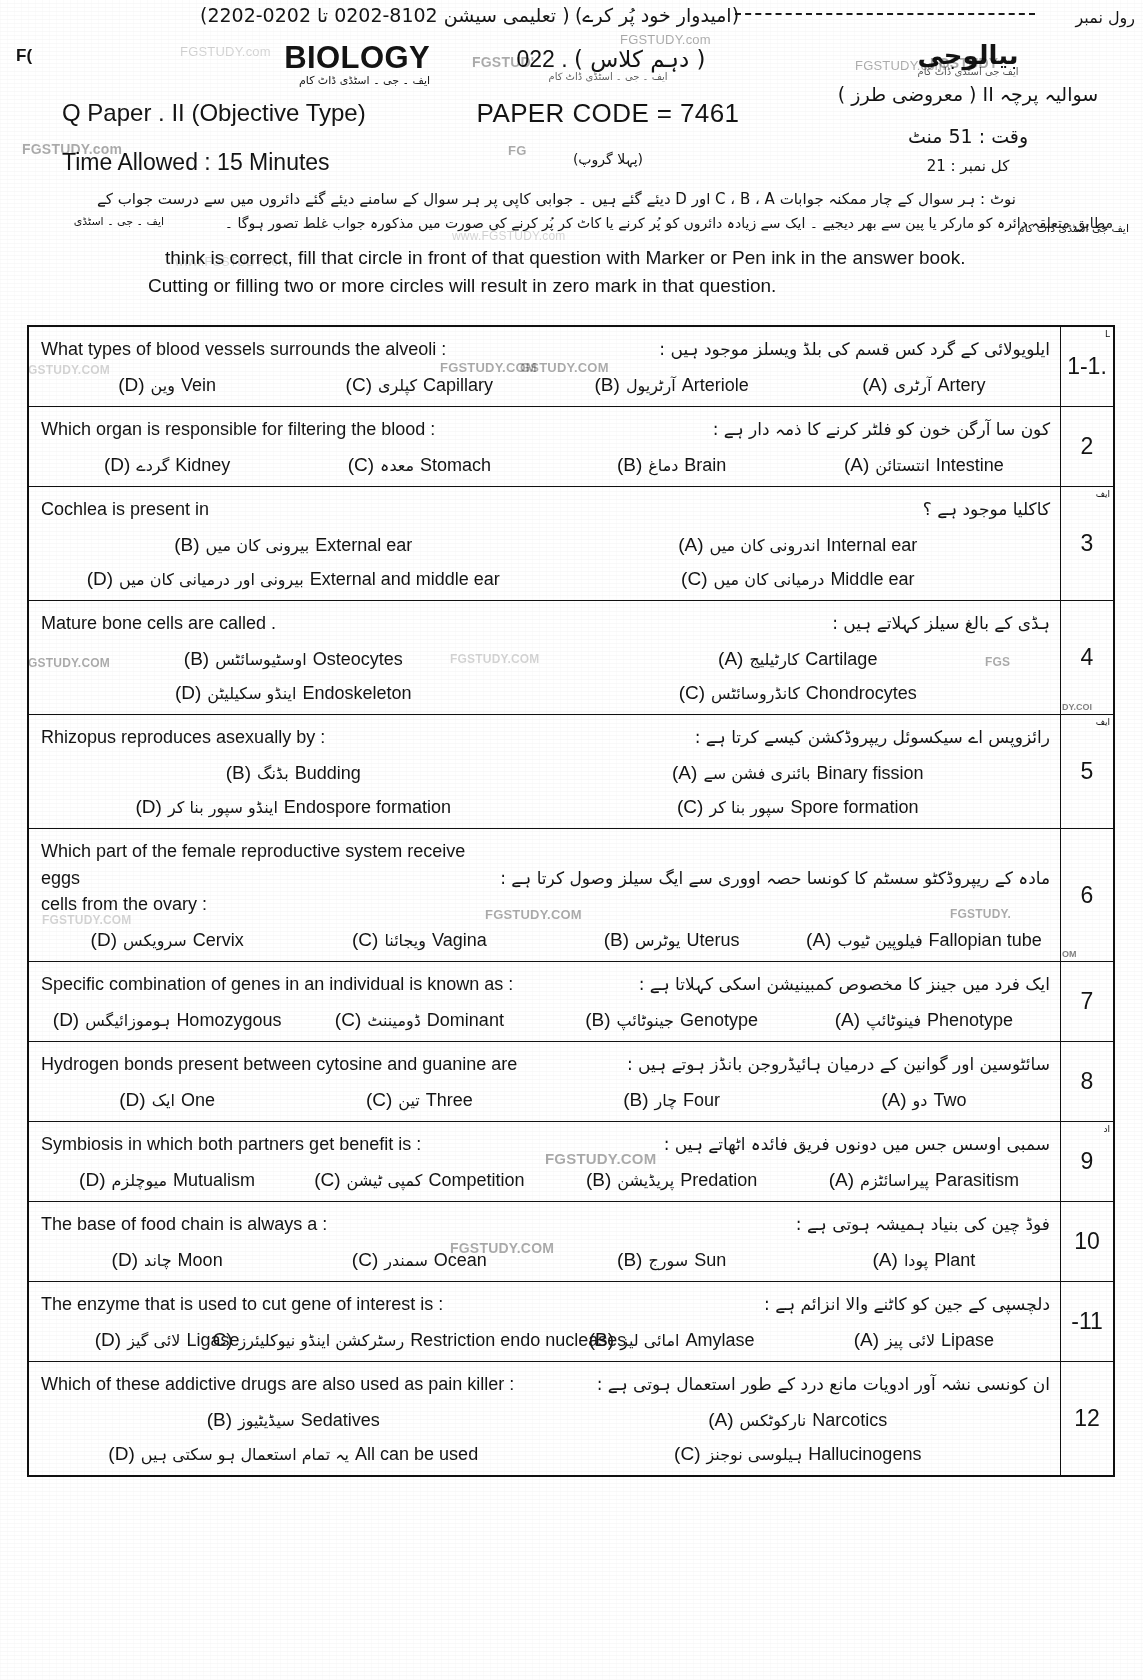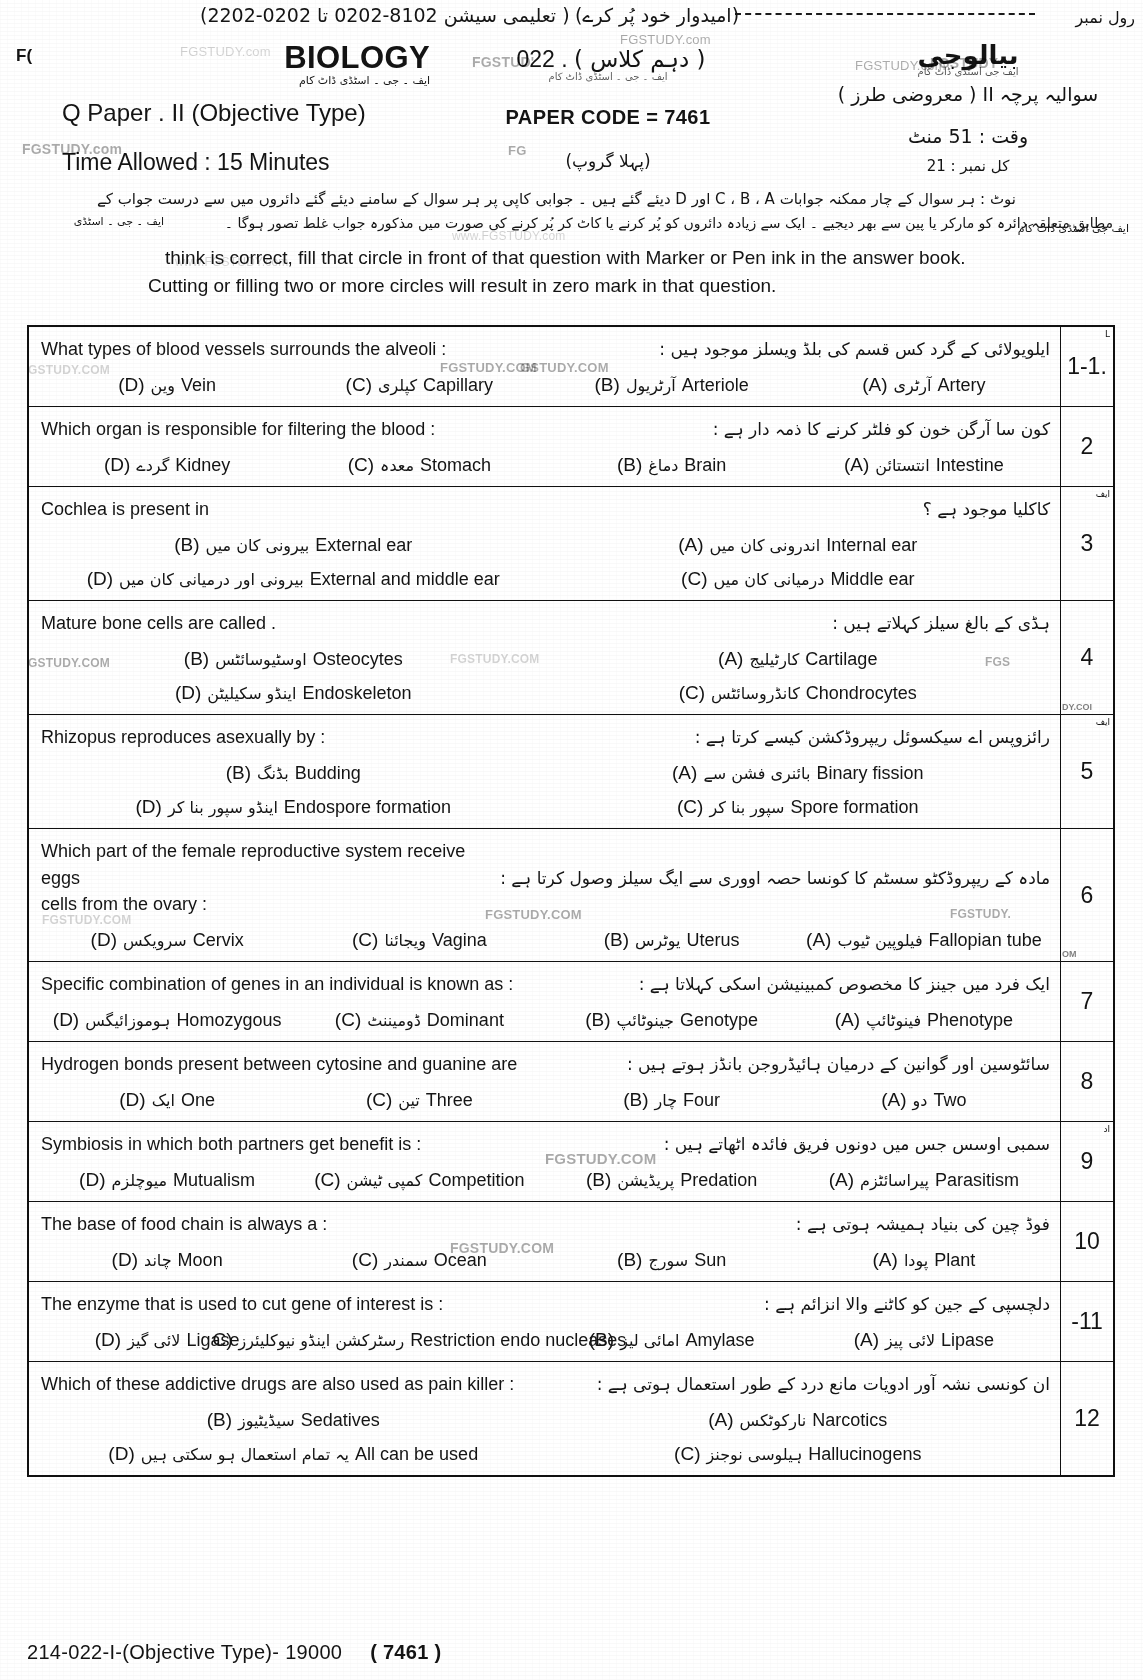--- a/index.html
+++ b/index.html
@@ -87,22 +87,22 @@
   .hdr-left .urdu-note {
     margin-left: 26px; margin-top: 1px; font-size: 11px;
   }
   .paper-line  { margin-left: 62px; margin-top: 12px; font-size: 24px; }
   .time-line   { margin-left: 62px; margin-top: 22px; font-size: 23px; }
   .marks-line  { margin-left: 62px; margin-top: 22px; font-size: 23px; }
 
   
   .hdr-center { position: absolute; left: 448px; top: 46px; width: 320px; text-align: center; z-index: 4; }
   .year-row { font-size: 23px; letter-spacing: .5px; }
-  .paper-code { font-size: 20px; font-weight: bold; margin-top: 24px; letter-spacing: .4px; }
-  .group-row { margin-top: 22px; font-size: 17px; }
+  .paper-code { font-size: 26px; font-weight: normal; margin-top: 16px; letter-spacing: .4px; }
+  .group-row { margin-top: 22px; font-size: 14px; }
 
   
   .hdr-right { position: absolute; right: 10px; top: 40px; width: 330px; text-align: center; z-index: 4; }
   .hdr-right .r1 { font-size: 26px; font-weight: bold; }
   .hdr-right .r2 { font-size: 19px; margin-top: 6px; }
   .hdr-right .r3 { font-size: 19px; margin-top: 20px; }
   .hdr-right .r4 { font-size: 15px; margin-top: 10px; }
 
   
   .note-block { position: absolute; left: 0; top: 188px; width: 1143px; z-index: 4; }
@@ -680,24 +680,20 @@
               </div>
             </div>
           </td>
           <td class="qnum-cell">
             <span class="qn">12</span>
           </td>
         </tr>
       </tbody>
   </table>
 
-  <div class="footer">
-    <span>214-022-I-(Objective Type)- 19000</span>
-    <span class="code">( 7461 )</span>
-  </div>
 
   <div id="wm-layer">
       <div class="wm" style="left: 620px; top: 32px; font-size: 13px;">FGSTUDY.com</div>
       <div class="wm faint" style="left: 180px; top: 44px; font-size: 13px;">FGSTUDY.com</div>
       <div class="wm" style="left: 855px; top: 58px; font-size: 13px;">FGSTUDY.com</div>
       <div class="wm b" style="left: 472px; top: 54px; font-size: 14px;">FGSTUD'</div>
       <div class="wm b" style="left: 930px; top: 55px; font-size: 14px;">FGSTUDY</div>
       <div class="wm b" style="left: 22px; top: 141px; font-size: 14px;">FGSTUDY.com</div>
       <div class="wm b" style="left: 508px; top: 143px; font-size: 13px;">FG</div>
       <div class="wm faint" style="left: 452px; top: 229px; font-size: 12px;">www.FGSTUDY.com</div>

